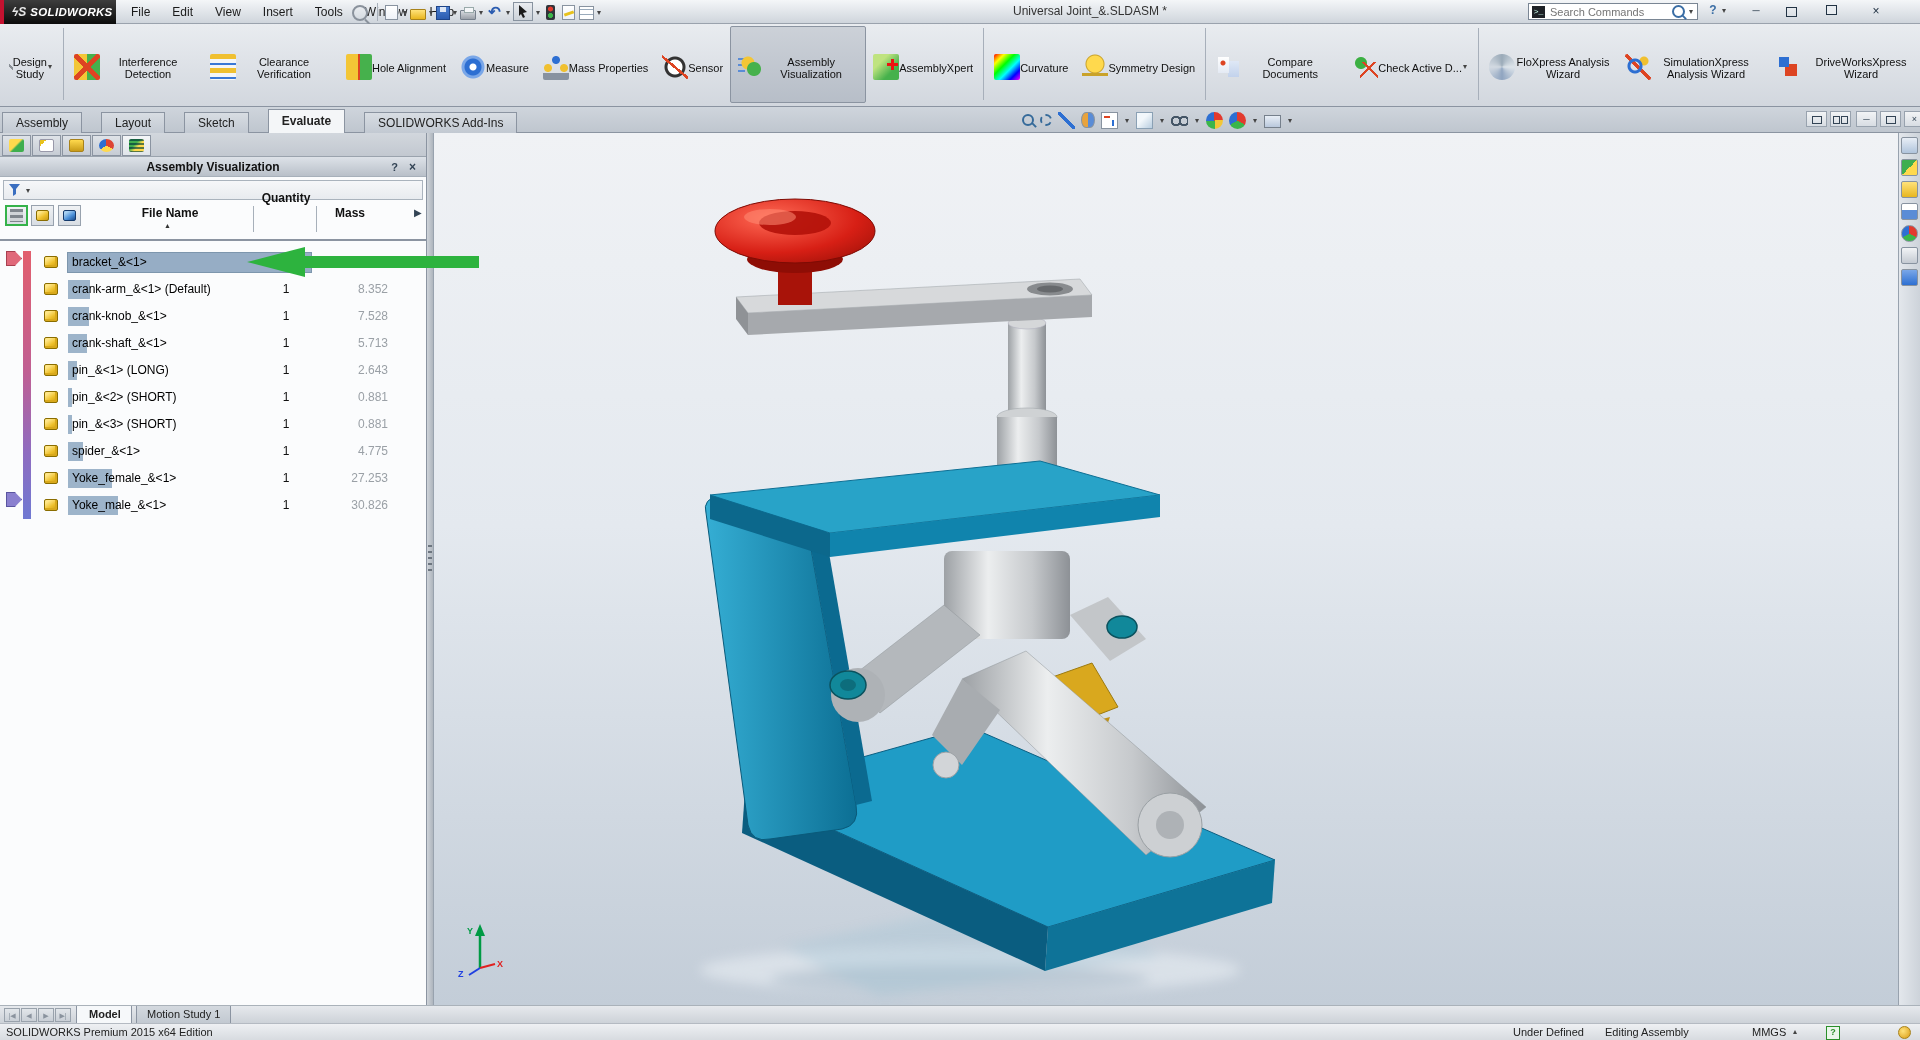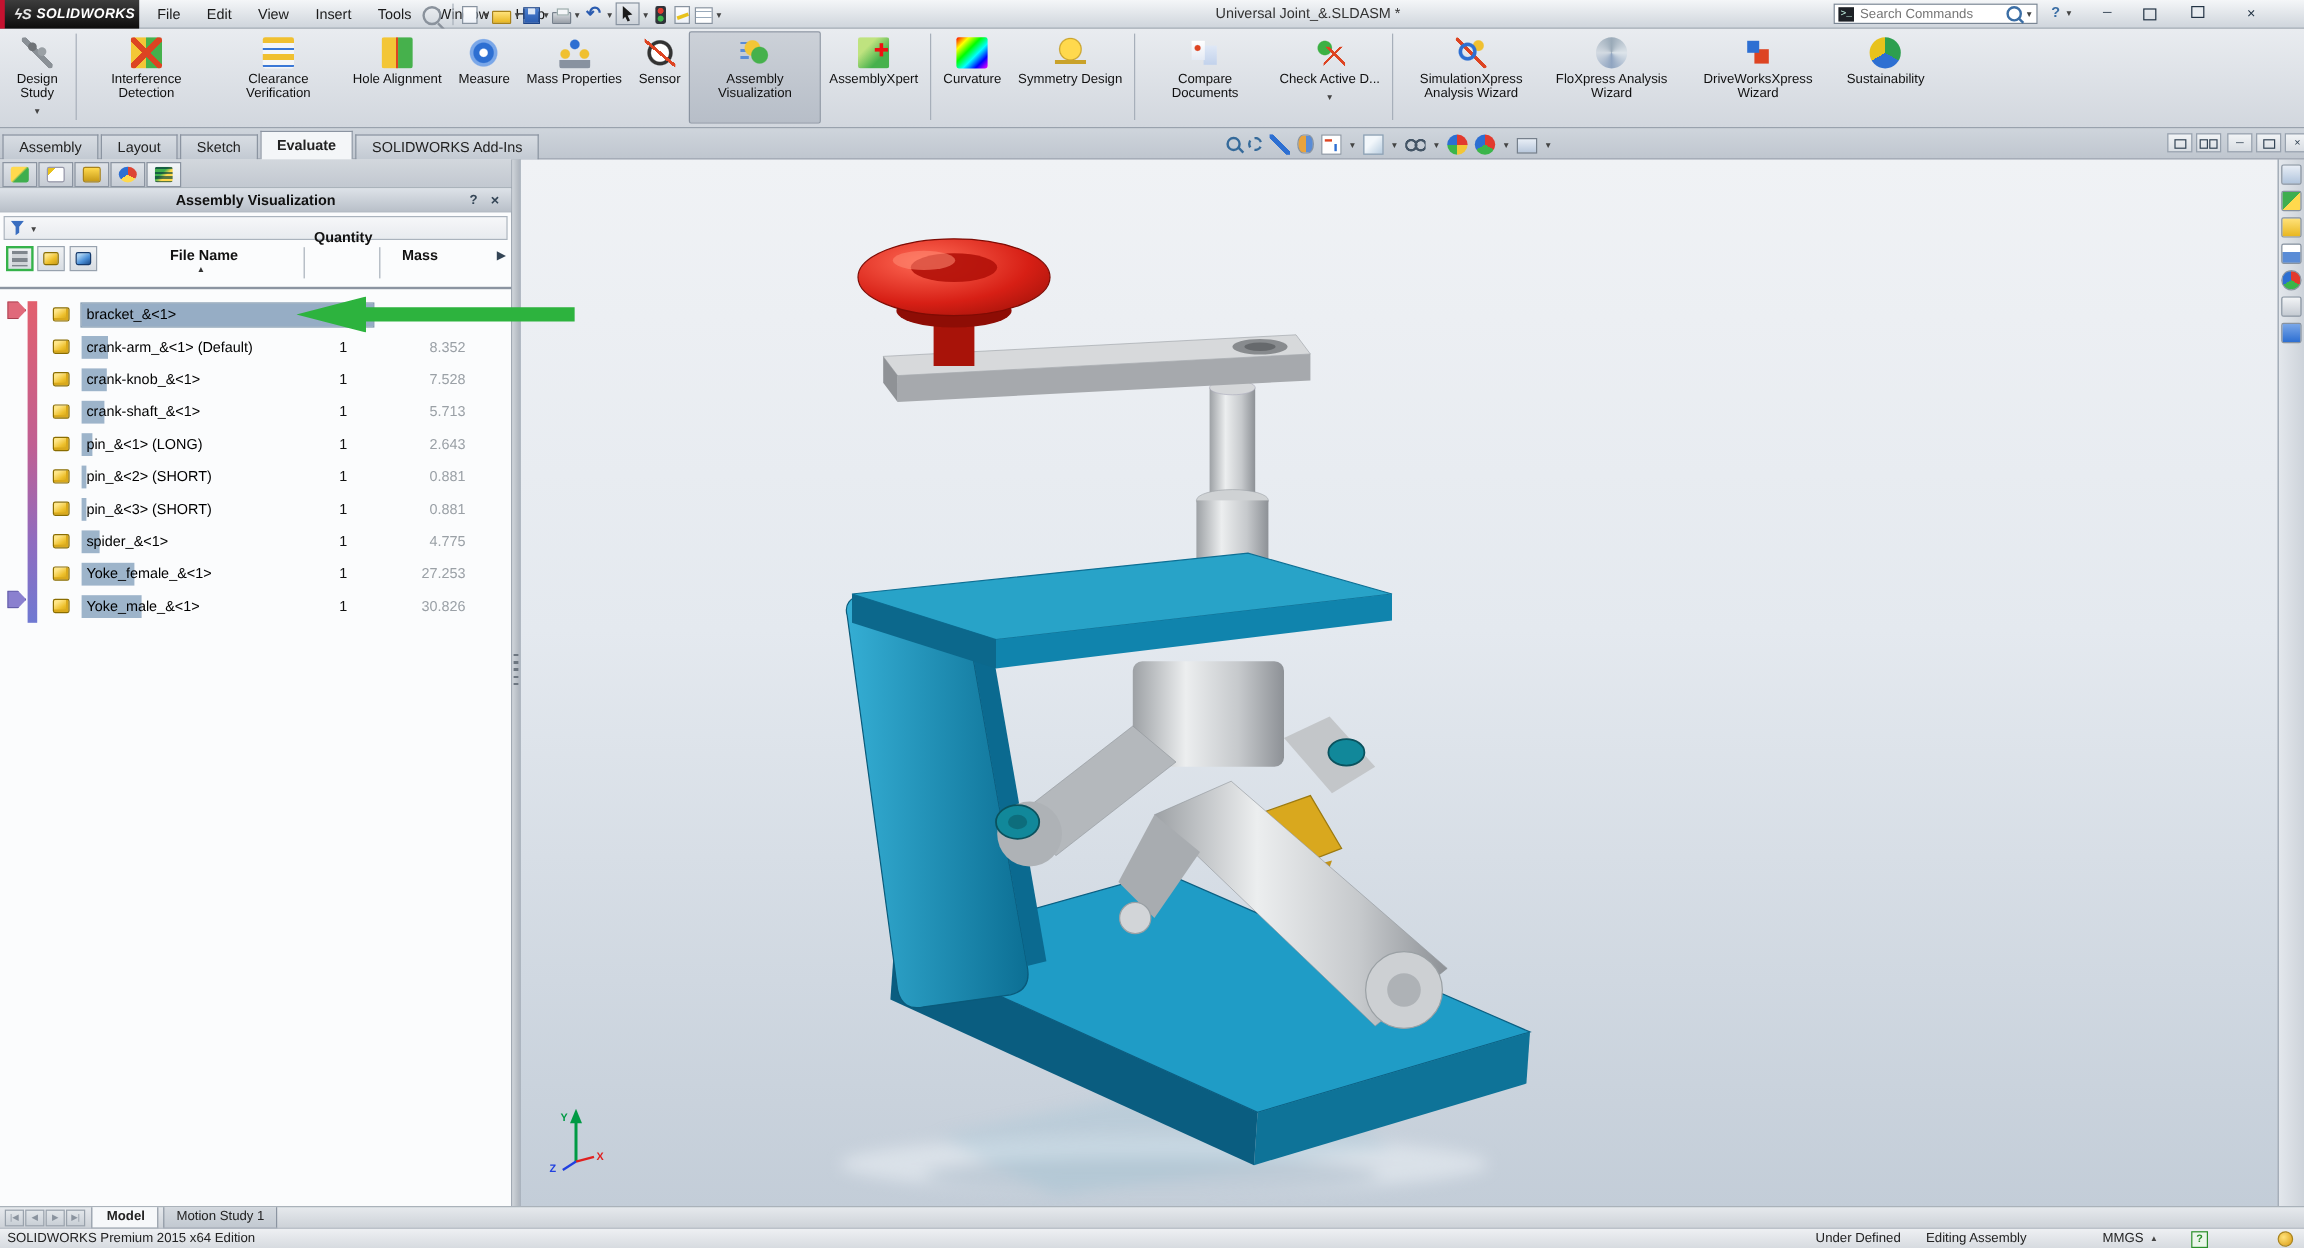--- a/index.html
+++ b/index.html
@@ -38,21 +38,21 @@
   .mag{width:9px;height:9px;border:2px solid #3b6ea5;border-radius:50%;position:relative;flex:none;}
   .mag::after{content:"";position:absolute;width:6px;height:2px;background:#3b6ea5;transform:rotate(45deg);right:-4px;bottom:-2px;}
   .helpb{position:absolute;left:1706px;top:3px;font-size:12px;font-weight:bold;color:#3b6ea5;width:14px;text-align:center;}
   .helpc{position:absolute;left:1722px;top:6px;font-size:8px;color:#444;}
   .wbtn{position:absolute;top:4px;width:20px;height:15px;text-align:center;font-size:10px;line-height:14px;color:#234;}
   .wbox{position:absolute;top:7px;width:9px;height:8px;border:1px solid #234;}
   .wbox2{position:absolute;top:5px;width:9px;height:8px;border:1px solid #234;background:#e8ecf0;}
 
   
   .ribbon{position:absolute;left:0;top:24px;width:1920px;height:83px;background:linear-gradient(#e9ecf0,#d2d7de);border-bottom:1px solid #8b94a1;box-sizing:border-box;display:flex;align-items:flex-start;padding:2px 0 0 2px;}
-  .rbtn{display:flex;flex-direction:column;align-items:center;padding:3px 6px 0;height:77px;box-sizing:border-box;border:1px solid transparent;flex:none;}
+  .rbtn{display:flex;align-items:center;padding:3px 6px 0;height:77px;box-sizing:border-box;border:1px solid transparent;flex:none;}
   .rbtn .lbl{font-size:11px;line-height:12px;text-align:center;color:#101010;margin-top:3px;max-width:96px;}
   .rbtn.on{background:linear-gradient(#ccd1d8,#b7bec8);border-color:#8b94a1;border-radius:2px;}
   .rsep{width:1px;background:#a7afba;height:72px;margin:2px 3px 0;flex:none;}
   .ri{width:26px;height:26px;margin-top:1px;position:relative;border-radius:2px;}
   .i1{background:radial-gradient(circle at 9px 8px,#6f7377 3.2px,transparent 4px),radial-gradient(circle at 17px 12px,#9aa0a5 3.2px,transparent 4px),linear-gradient(45deg,transparent 44%,#8a9096 44% 56%,transparent 56%);}
   .i2{background:linear-gradient(45deg,transparent 43%,#d42 43% 57%,transparent 57%),linear-gradient(-45deg,transparent 43%,#d42 43% 57%,transparent 57%),linear-gradient(90deg,#f3c636 50%,#46b14c 50%);}
   .i3{background:repeating-linear-gradient(180deg,#f0c030 0 5px,#f4f6f8 5px 9px,#3a78d6 9px 11px,#f4f6f8 11px 14px);}
   .i4{background:linear-gradient(90deg,transparent 46%,#d42 46% 54%,transparent 54%),linear-gradient(90deg,#f3c636 45%,#46b14c 55%);}
   .i5{background:radial-gradient(circle at 13px 13px,#fff 3px,#2d6fd2 4px 8px,#7aa7e8 9px 11px,transparent 12px);}
   .i6{background:radial-gradient(circle at 13px 6px,#2d6fd2 3.5px,transparent 4.5px),radial-gradient(circle at 5px 14px,#f0c030 3.5px,transparent 4.5px),radial-gradient(circle at 21px 14px,#f0c030 3.5px,transparent 4.5px),linear-gradient(180deg,transparent 0 19px,#8892a0 19px);}
@@ -64,21 +64,21 @@
   .i12{background:radial-gradient(circle at 13px 10px,#ffd94d 8px,#c9a22a 9px,transparent 10px),linear-gradient(180deg,transparent 0 19px,#c9a22a 19px 22px,transparent 22px);}
   .i13{background:radial-gradient(circle at 7px 9px,#d42 2px,transparent 3px),linear-gradient(#fff,#e4eaf4) 2px 3px/11px 16px no-repeat,linear-gradient(#dfe8f6,#c2d2ec) 12px 7px/11px 16px no-repeat;}
   .i14{background:linear-gradient(45deg,transparent 0 14px,#d42 14px 16px,transparent 16px) 8px 8px/18px 18px no-repeat,linear-gradient(-45deg,transparent 0 14px,#d42 14px 16px,transparent 16px) 8px 8px/18px 18px no-repeat,radial-gradient(circle at 9px 9px,#3cb043 5.5px,transparent 6.5px);}
   .i15{background:radial-gradient(circle at 10px 12px,transparent 4px,#2d6fd2 5px 7px,transparent 8px),linear-gradient(45deg,transparent 46%,#d42 46% 54%,transparent 54%),radial-gradient(circle at 19px 7px,#f0c030 4px,transparent 5px);}
   .i16{background:conic-gradient(#9aaab8,#dde4ea,#8fa4c0,#d3dae2,#9aaab8);border-radius:50%;}
   .i17{background:linear-gradient(#2d6fd2,#2d6fd2) 4px 3px/10px 10px no-repeat,linear-gradient(#d42,#d42) 10px 10px/12px 12px no-repeat;}
   .i18{background:conic-gradient(#2d9f4f 0 120deg,#2d6fd2 120deg 240deg,#e8c21c 240deg);border-radius:50%;}
 
   
   .tabrow{position:absolute;left:0;top:107px;width:1920px;height:26px;background:linear-gradient(#cfd5dc,#bfc6cf);border-bottom:1px solid #8b94a1;box-sizing:border-box;}
-  .tabs{position:absolute;left:2px;top:0;height:26px;display:flex;align-items:flex-end;gap:2px;}
+  .tabs{position:absolute;left:2px;top:0;height:26px;display:flex;align-items:flex-end;gap:19px;}
   .tab{height:20px;padding:0 13px;font-size:12px;line-height:20px;background:linear-gradient(#d8dde3,#c2c9d2);border:1px solid #8b94a1;border-bottom:none;color:#222;}
   .tab.on{height:23px;line-height:23px;background:#f4f6f8;font-weight:bold;}
   .headsup{position:absolute;left:1022px;top:2px;height:22px;display:flex;align-items:center;gap:6px;}
   .hi{width:17px;height:17px;position:relative;box-sizing:border-box;}
   .hi.magf{width:12px;height:12px;border:2px solid #356a9a;border-radius:50%;}
   .hi.magf::after{content:"";position:absolute;width:6px;height:2px;background:#356a9a;transform:rotate(45deg);right:-5px;bottom:-2px;}
   .hi.maga{width:12px;height:12px;border:2px dashed #356a9a;border-radius:50%;}
   .hi.wand{background:linear-gradient(45deg,transparent 42%,#2d6fd2 42% 58%,transparent 58%);}
   .hi.sect{width:14px;height:16px;background:linear-gradient(90deg,#e8a33d 50%,#5a8cd6 50%);border-radius:5px/8px;border:1px solid #8893a0;}
   .hi.views{background:#fff;border:1px solid #8893a0;background-image:linear-gradient(#d42,#d42),linear-gradient(#2d6fd2,#2d6fd2);background-size:6px 2px,2px 6px;background-position:2px 3px,10px 7px;background-repeat:no-repeat;}
@@ -263,26 +263,26 @@
         <span class="ri i13"></span>
         <span class="lbl">Compare Documents</span>
       </div>
     <div class="rbtn">
       <span class="ri i14"></span>
       <span class="lbl">Check Active D...</span>
       <span class="c8">▾</span>
     </div>
     <div class="rsep"></div>
     <div class="rbtn">
+        <span class="ri i16"></span>
+        <span class="lbl">FloXpress Analysis Wizard</span>
+      </div>
+    <div class="rbtn">
         <span class="ri i15"></span>
         <span class="lbl" style="max-width:110px;">SimulationXpress Analysis Wizard</span>
-      </div>
-    <div class="rbtn">
-        <span class="ri i16"></span>
-        <span class="lbl">FloXpress Analysis Wizard</span>
       </div>
     <div class="rbtn">
         <span class="ri i17"></span>
         <span class="lbl" style="max-width:120px;">DriveWorksXpress Wizard</span>
       </div>
     <div class="rbtn">
         <span class="ri i18"></span>
         <span class="lbl">Sustainability</span>
       </div>
   </div>

